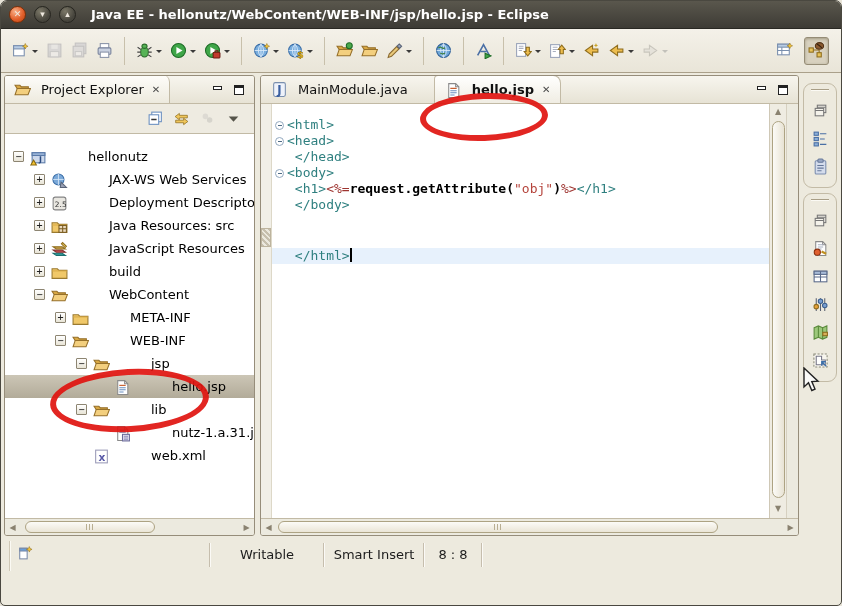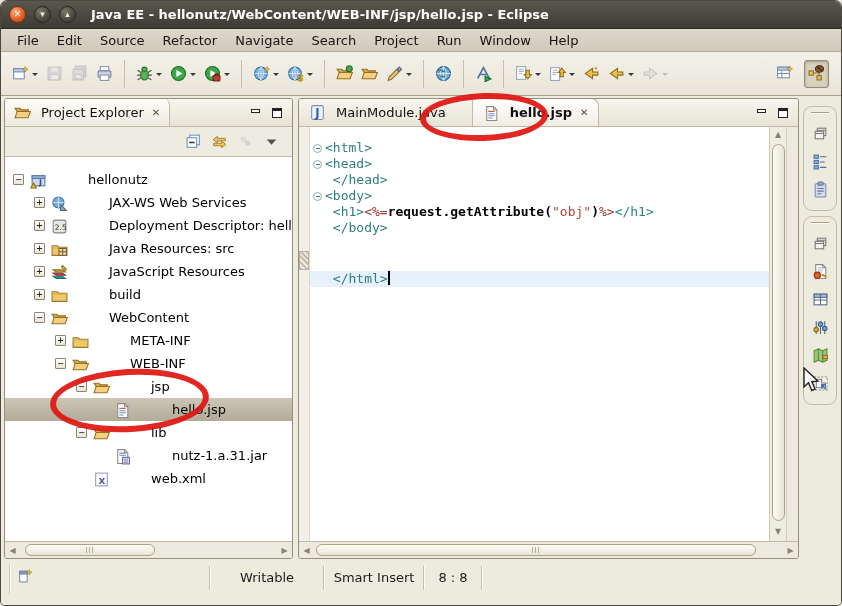--- a/index.html
+++ b/index.html
@@ -24,21 +24,21 @@
   .tbtn .ic{width:17px;height:17px;display:block;}
   .dd{width:0;height:0;border:3.5px solid transparent;border-top-color:#3a3a3a;margin:4px 0 0 3px;}
   .disabled{opacity:.42;filter:grayscale(65%);}
   .disabled .dd{border-top-color:#888;}
   .persp{margin-left:auto;display:flex;align-items:center;gap:7px;padding-right:12px;}
   .pbtn{padding:3px;border:1px solid transparent;border-radius:3px;display:flex;}
   .pbtn.active{background:#d8d1bf;border-color:#958c76;box-shadow:inset 0 1px 3px rgba(60,50,20,.35);}
   
   .main{display:flex;height:463px;padding:2px 0 0 3px;}
   .panel{display:flex;flex-direction:column;border:1px solid #968d7a;border-radius:3px;background:#eeebe1;overflow:hidden;}
-  .pe-panel{width:289px;}
+  .pe-panel{width:251px;}
   .sash{width:5px;flex:none;}
   .editor-panel{flex:1;}
   .right-trim{width:42px;flex:none;position:relative;}
   .view-header{height:28px;display:flex;align-items:flex-end;background:linear-gradient(#f7f5ee,#e7e3d5);border-bottom:1px solid #c2baa5;flex:none;}
   .view-tab{display:flex;align-items:center;gap:5px;padding:0 9px;background:linear-gradient(#fefdfa,#edeade);
     border-right:1px solid #c2baa5;border-radius:3px 7px 0 0;height:28px;}
   .vclose{color:#4a4a4a;font-size:10px;margin-left:3px;}
   .minmax{margin-left:auto;display:flex;gap:9px;align-items:center;padding:0 9px 7px 0;}
   .minmax svg{display:block;}
   .ed-tab{display:flex;align-items:center;gap:5px;padding:0 10px;height:28px;color:#111;}
@@ -112,32 +112,20 @@
 
   <div class="titlebar">
     <div id="winctls" style="display: flex;">
         <span class="winbtn close">✕</span>
         <span class="winbtn dim">▾</span>
         <span class="winbtn dim">▴</span>
       </div>
     <div class="wintitle">Java EE - hellonutz/WebContent/WEB-INF/jsp/hello.jsp - Eclipse</div>
   </div>
 
-  <div class="menubar" id="menubar">
-      <span class="menu-item">File</span>
-      <span class="menu-item">Edit</span>
-      <span class="menu-item">Source</span>
-      <span class="menu-item">Refactor</span>
-      <span class="menu-item">Navigate</span>
-      <span class="menu-item">Search</span>
-      <span class="menu-item">Project</span>
-      <span class="menu-item">Run</span>
-      <span class="menu-item">Window</span>
-      <span class="menu-item">Help</span>
-    </div>
 
   <div class="toolbar">
     <div id="toolgroups" style="display:flex;align-items:center;height:100%;">
         <div class="tgroup">
           <div class="tbtn">
             <span>
               <svg class="ic" viewBox="0 0 16 16" width="17" height="17">
                 <rect x="1.5" y="3.5" width="10" height="9.5" fill="#fff" stroke="#7a8fae"></rect>
                 <rect x="1.5" y="3.5" width="10" height="3" fill="#b8cce4" stroke="#7a8fae"></rect>
                 <path d="M12.5 1.4 l.8 1.8 1.8 .8 -1.8 .8 -.8 1.8 -.8 -1.8 -1.8 -.8 1.8 -.8 z" fill="#f2c53a" stroke="#8f6d1d" stroke-width=".5"></path>

